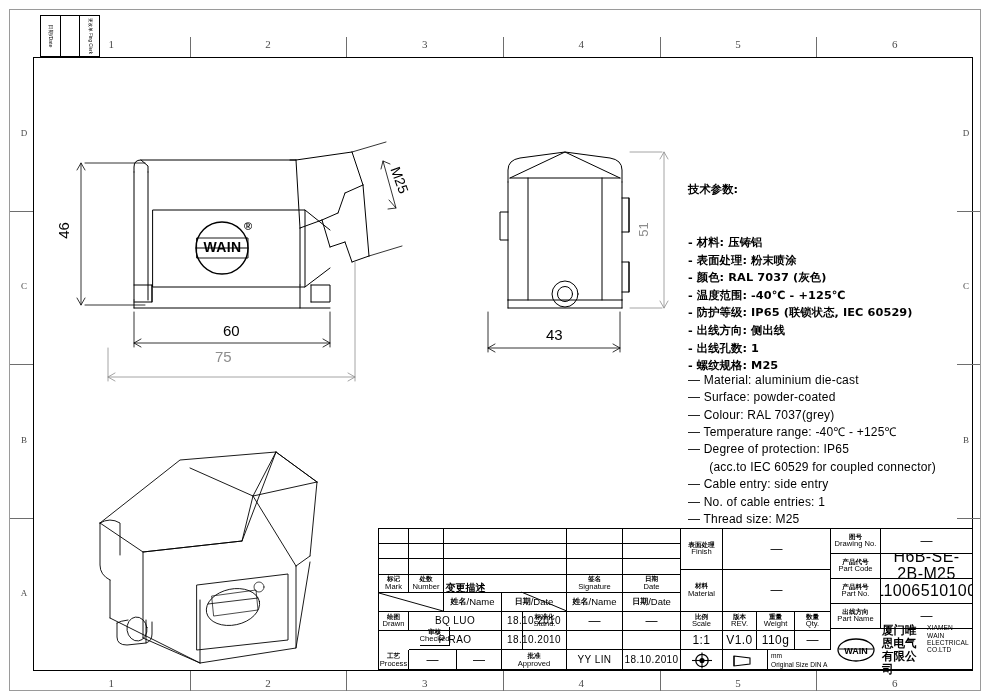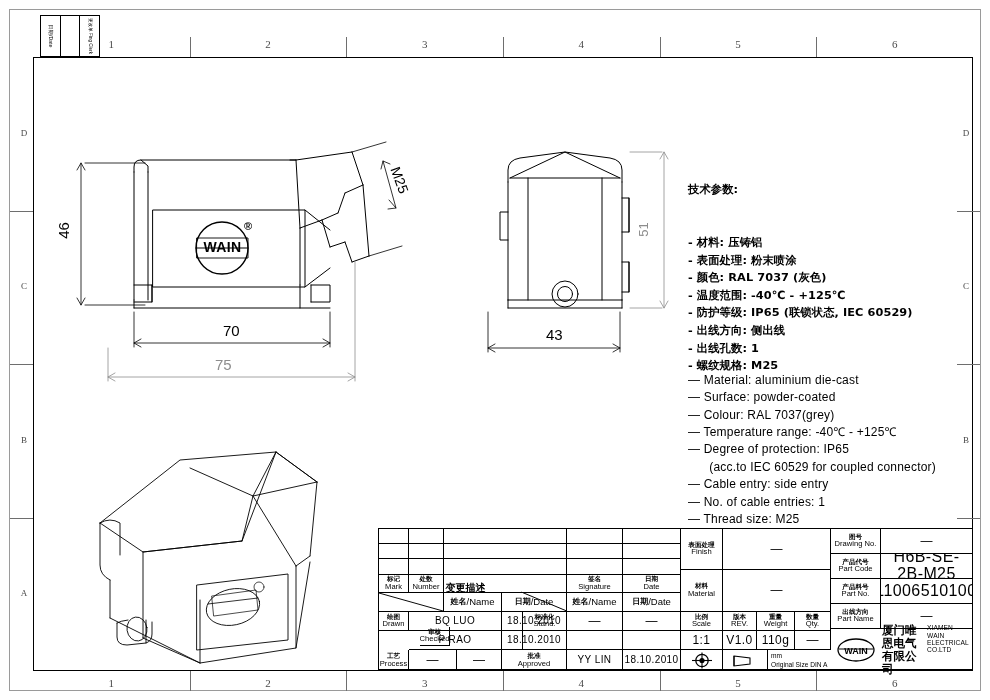--- a/index.html
+++ b/index.html
@@ -284,22 +284,22 @@
 
         <ellipse cx="233" cy="607" rx="27" ry="18" transform="rotate(-12 233 607)"></ellipse>
         <path d="M208 604 L258 598" stroke-width="0.8"></path>
         <path d="M212 596 L256 590 L258 610 L214 616 Z" stroke-width="0.7"></path>
         <circle cx="259" cy="587" r="5" stroke-width="0.7"></circle>
       </g>
     </g>
   </svg>
 
   <div class="dim" style="left:55px;top:222px;transform:rotate(-90deg);">46</div>
-  <div class="dim" style="left:223px;top:322px;">70</div>
-  <div class="dim grey" style="left:215px;top:356px;">75</div>
+  <div class="dim" style="left:223px;top:322px;">60</div>
+  <div class="dim grey" style="left:215px;top:348px;">75</div>
   <div class="dim" style="left:386px;top:172px;transform:rotate(70deg);font-size:14px;">M25</div>
   <div class="dim grey" style="left:636px;top:222px;transform:rotate(-90deg);font-size:13px;">51</div>
   <div class="dim" style="left:546px;top:326px;">43</div>
 
   <div style="position:absolute;left:198px;top:239px;width:49px;text-align:center;
               font-size:14px;font-weight:bold;font-family:'Liberation Sans',sans-serif;
               letter-spacing:.4px;">WAIN</div>
   <div style="position:absolute;left:244px;top:220px;font-size:11px;font-weight:bold;
               font-family:'Liberation Sans',sans-serif;">®</div>
 

